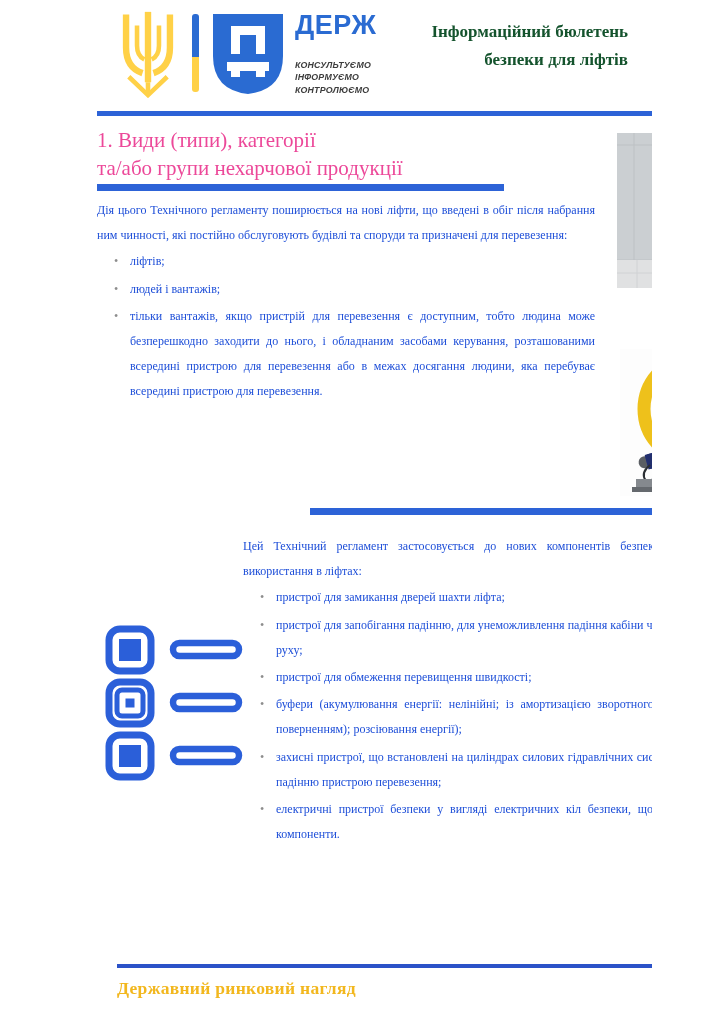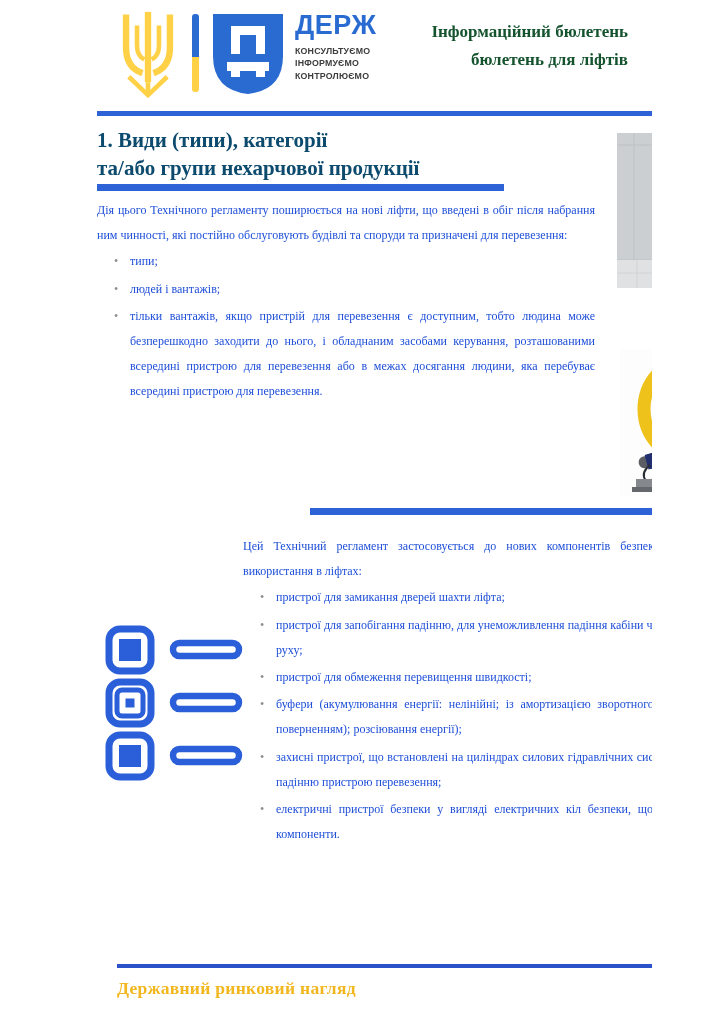--- a/index.html
+++ b/index.html
@@ -11,33 +11,33 @@
   .abs{position:absolute;}
 
   
   .trident{left:44px;top:8px;width:64px;height:90px;}
   .divider{left:120px;top:14px;width:7px;height:78px;border-radius:3px;overflow:hidden;}
   .divider .d-top{height:55%;background:#2a6bd2;}
   .divider .d-bot{height:45%;background:#ffd147;}
   .shield{left:137px;top:10px;width:78px;height:88px;}
   .logo-text{left:223px;top:13px;width:130px;font-family:"Liberation Sans",sans-serif;}
   .logo-name{font-size:27px;font-weight:800;color:#2a6bd2;line-height:0.95;letter-spacing:0.5px;}
-  .logo-tagline{margin-top:6px;font-size:8.8px;font-weight:700;color:#3d3d3d;line-height:1.45;letter-spacing:0.2px;}
+  .logo-tagline{margin-top:20px;font-size:8.8px;font-weight:700;color:#3d3d3d;line-height:1.45;letter-spacing:0.2px;font-style:italic;}
   .header-title{right:24px;top:18px;width:430px;text-align:right;
     font-size:17px;font-weight:700;color:#14532d;line-height:28px;}
 
   
   .rule-top{left:25px;top:111px;width:675px;height:5px;background:#2d63d7;}
   .title-underline{left:25px;top:184px;width:407px;height:7px;background:#2d63d7;}
   .rule-mid{left:238px;top:508px;width:459px;height:7px;background:#2d63d7;}
   .footer-line{left:45px;top:964px;width:650px;height:4px;background:#2b52c8;}
 
   
   .section-title{left:25px;top:126px;width:460px;
-    font-size:21px;font-weight:700;color:#0c4a6e;line-height:28px;}
+    font-size:21px;font-weight:400;color:#ec4899;line-height:28px;}
   .col1{left:25px;top:198px;width:498px;}
   .col2{left:171px;top:534px;width:517px;}
   .body-text{font-size:12px;color:#1d4ed8;line-height:25.2px;text-align:justify;}
   .body-text p{margin:0 0 1px 0;}
   .bullets{margin:1px 0 0 0;padding:0 0 0 33px;list-style:none;}
   .bullets li{position:relative;margin:0 0 2px 0;text-align:justify;}
   .bullets li::before{content:"•";position:absolute;left:-16px;top:0;color:#8d8d8d;}
 
   
   .elevator-photo{left:545px;top:133px;width:177px;height:155px;}
@@ -89,35 +89,35 @@
     </div>
     <div class="logo-tagline">
       <div>КОНСУЛЬТУЄМО</div>
       <div>ІНФОРМУЄМО</div>
       <div>КОНТРОЛЮЄМО</div>
     </div>
   </div>
 
   <div class="abs header-title">
     <div>Інформаційний бюлетень</div>
-    <div>бюлетень для ліфтів</div>
+    <div>безпеки для ліфтів</div>
   </div>
 
   <div class="abs rule-top"></div>
 
   <div class="abs section-title">
     <div>1. Види (типи), категорії</div>
     <div>та/або групи нехарчової продукції</div>
   </div>
   <div class="abs title-underline"></div>
 
   <div class="abs col1 body-text">
     <p>Дія цього Технічного регламенту поширюється на нові ліфти, що введені в обіг після набрання ним чинності, які постійно обслуговують будівлі та споруди та призначені для перевезення:</p>
     <ul class="bullets">
-      <li>типи;</li>
+      <li>ліфтів;</li>
       <li>людей і вантажів;</li>
       <li>тільки вантажів, якщо пристрій для перевезення є доступним, тобто людина може безперешкодно заходити до нього, і обладнаним засобами керування, розташованими всередині пристрою для перевезення або в межах досягання людини, яка перебуває всередині пристрою для перевезення.</li>
     </ul>
   </div>
 
   <svg class="abs elevator-photo" viewBox="0 0 177 155" aria-hidden="true">
     <rect x="0" y="0" width="177" height="155" fill="#cbcfd2"></rect>
     <g stroke="#bdc1c4" stroke-width="1">
       <line x1="17" y1="0" x2="17" y2="127"></line>
       <line x1="159" y1="0" x2="159" y2="127"></line>

